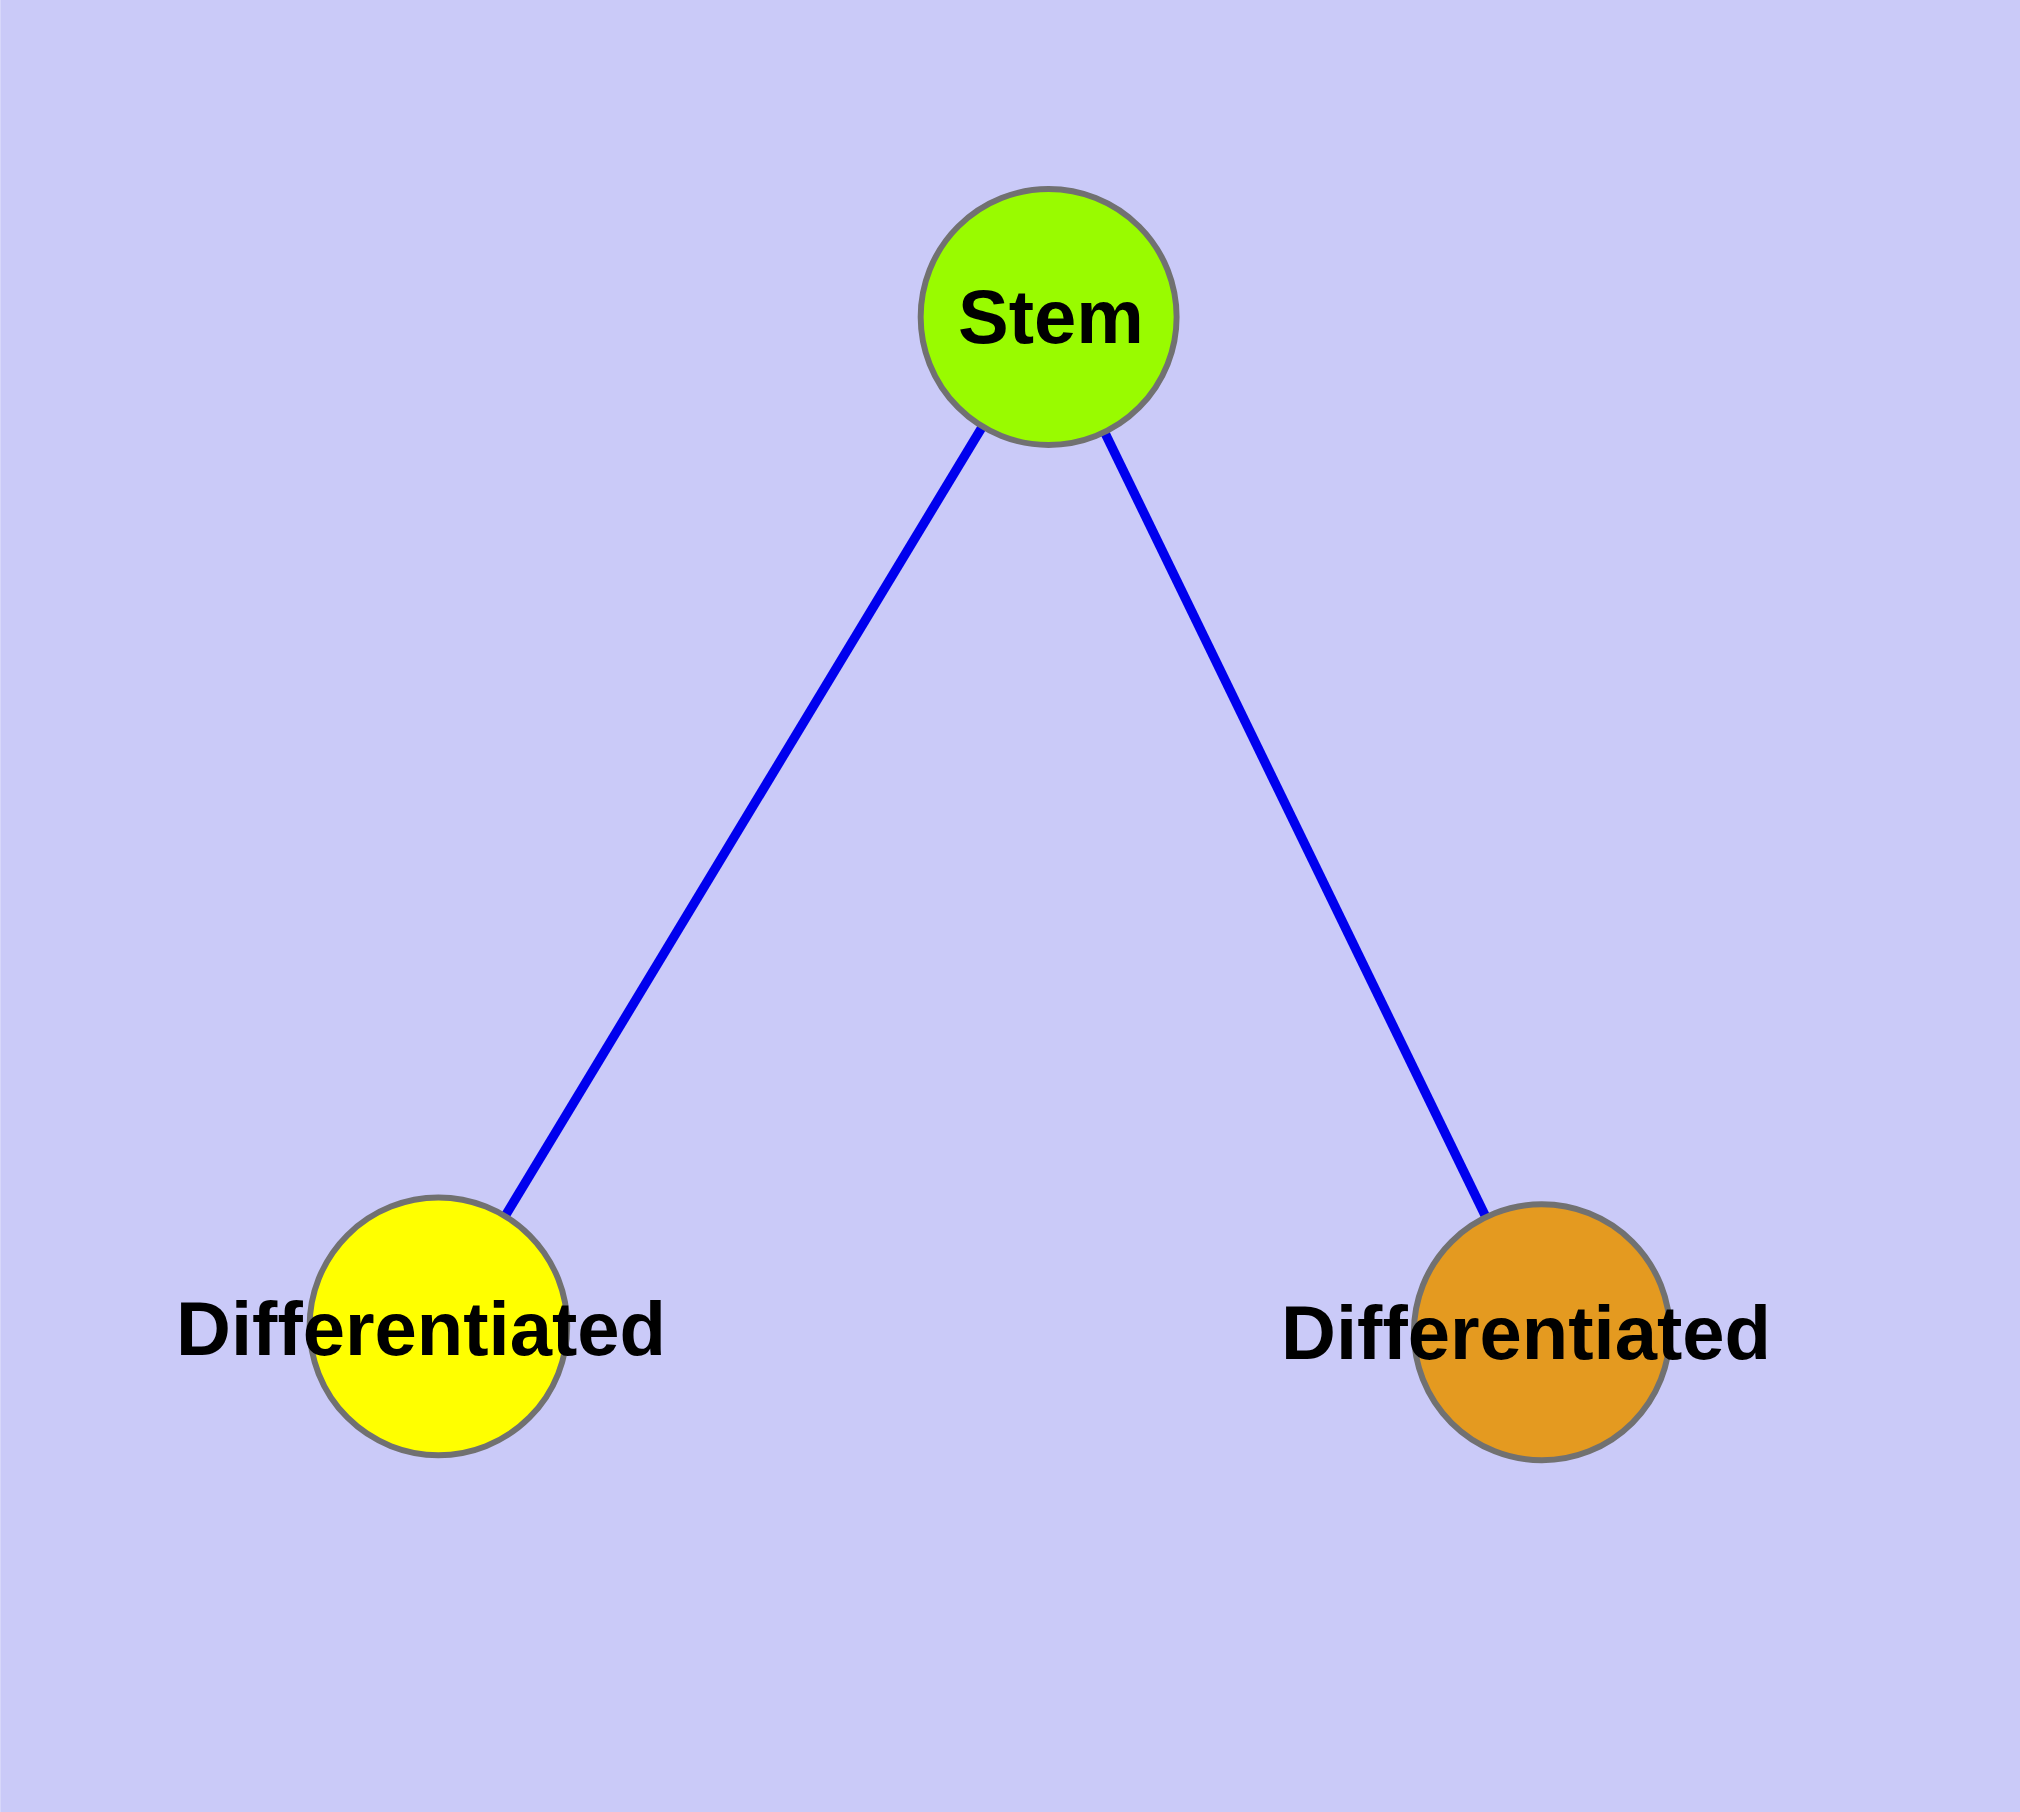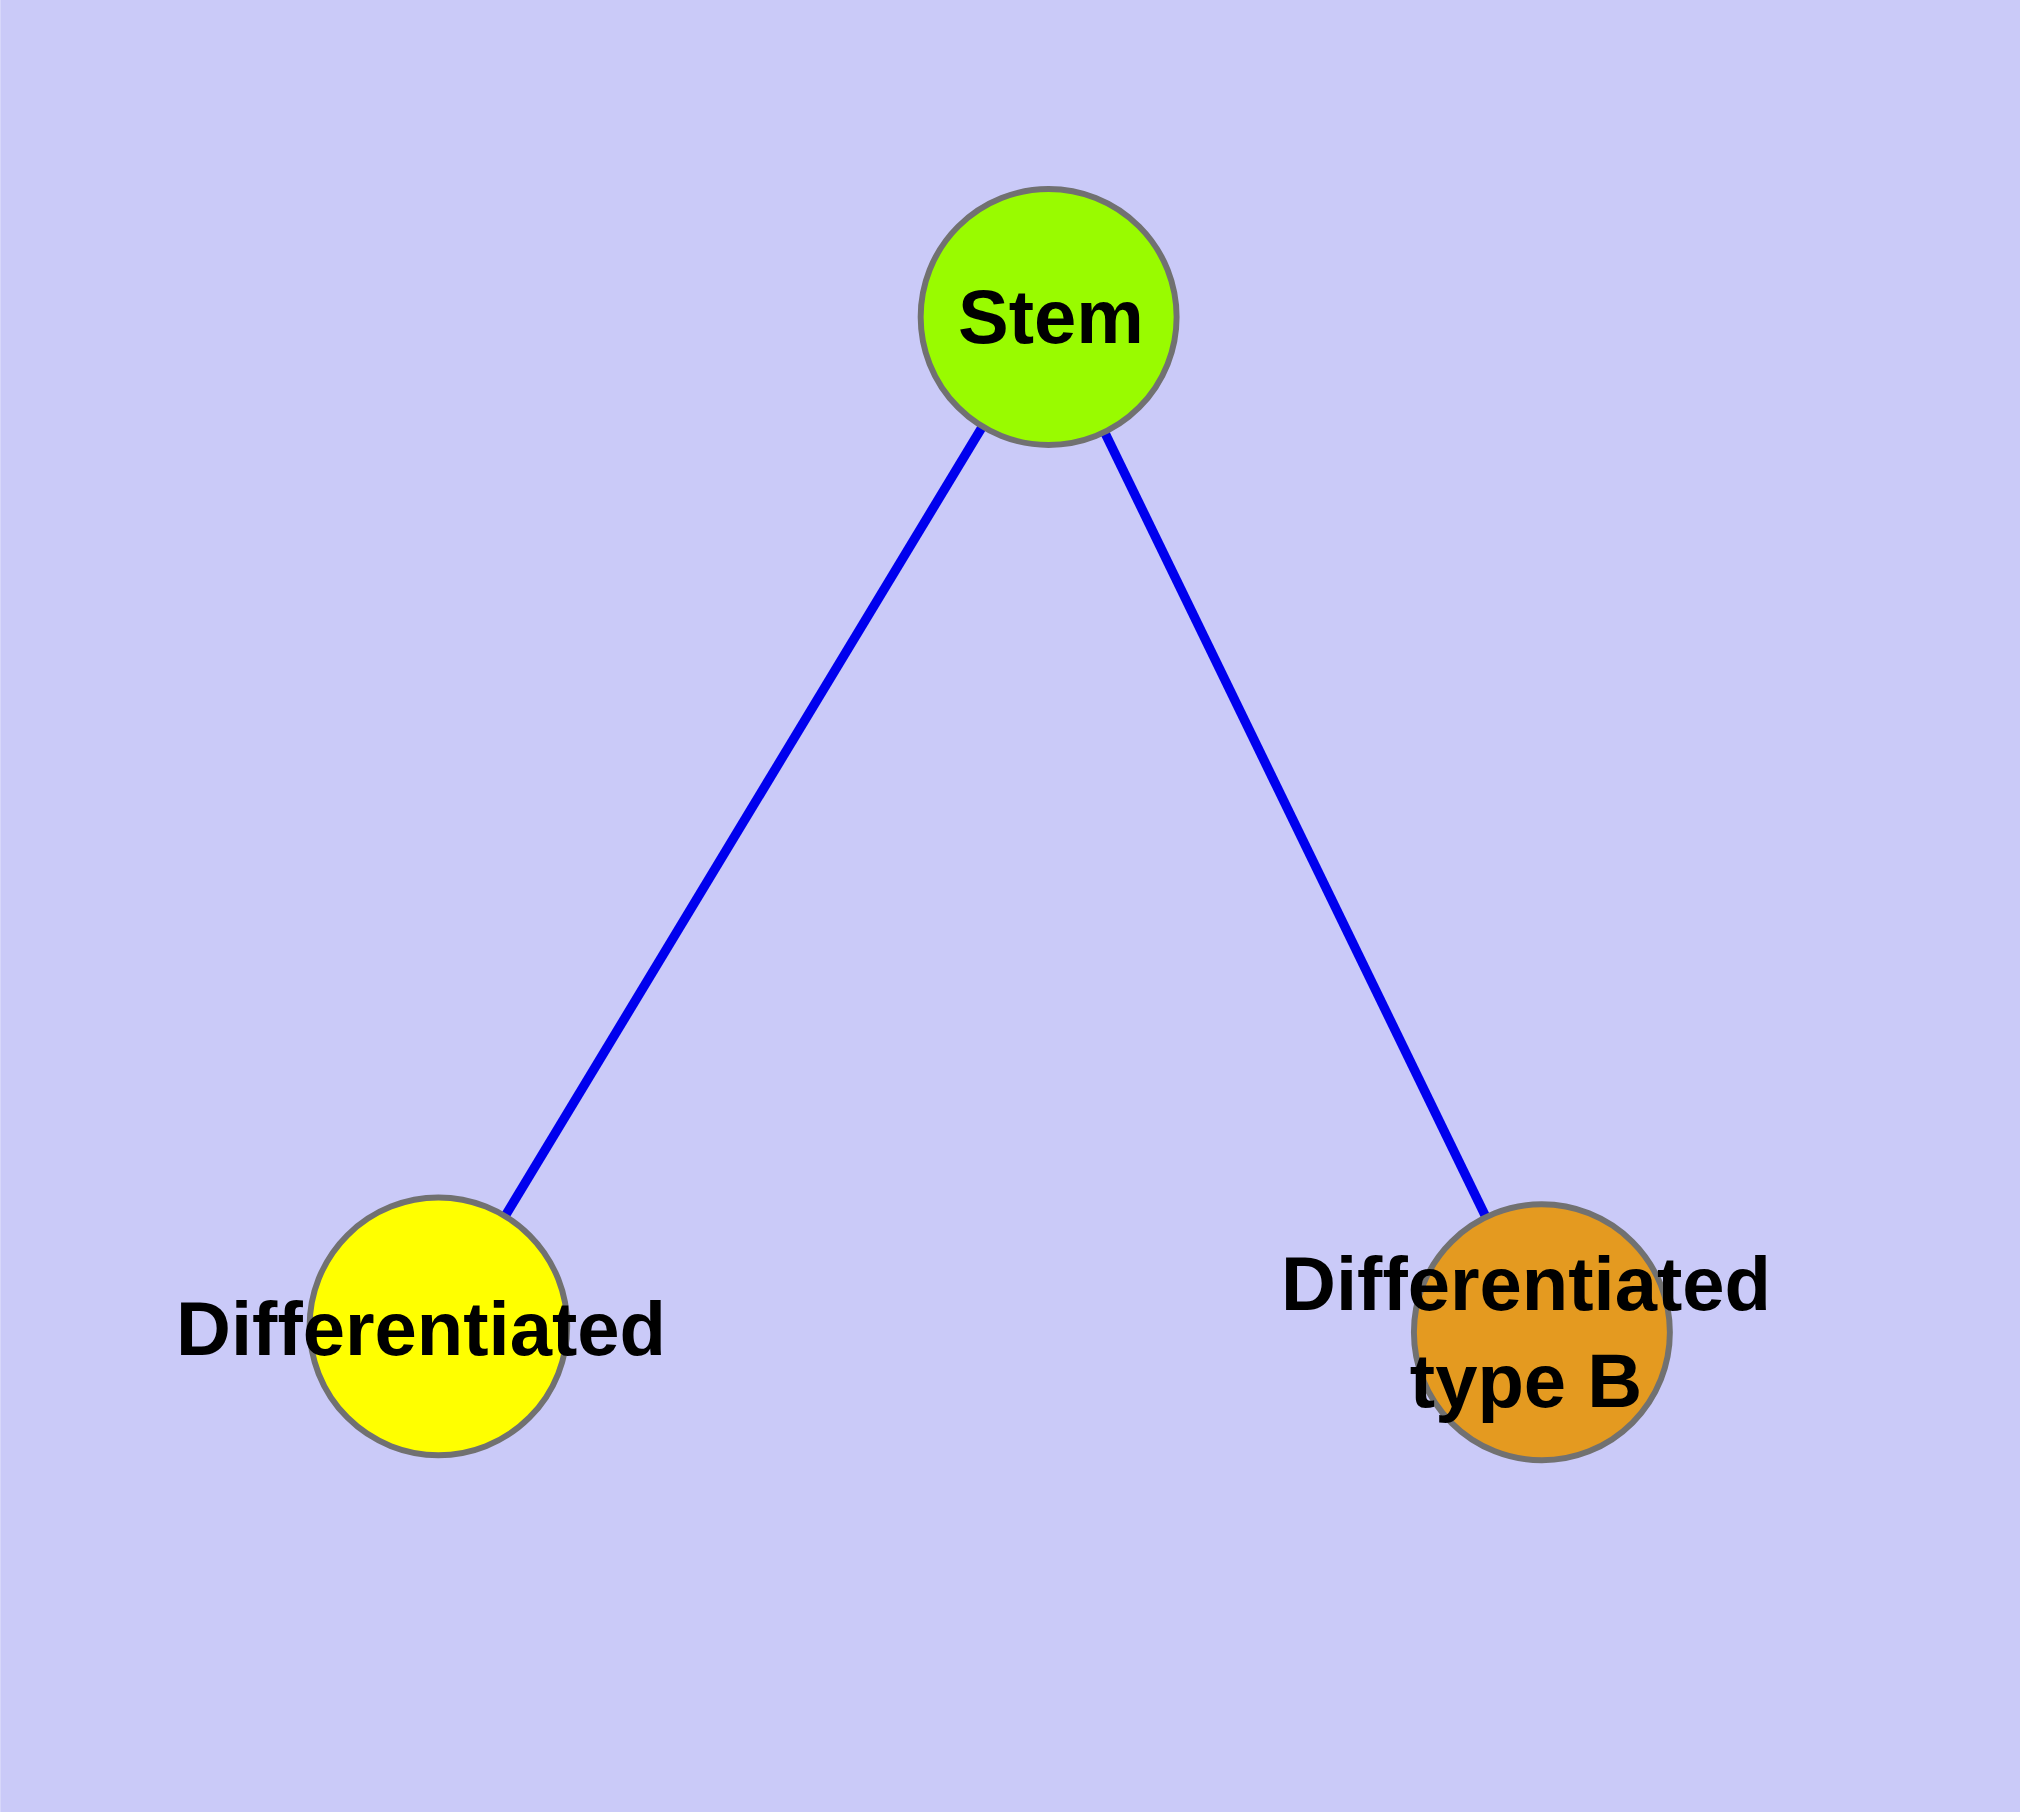--- a/index.html
+++ b/index.html
@@ -58,17 +58,16 @@
   <div class="node-label" id="label-stem">
     <span>Stem</span>
   </div>
 
   <div class="node-label" id="label-type-a">
     <div>Differentiated</div>
   </div>
 
   <div class="node-label" id="label-type-b">
     <div>Differentiated</div>
-    <div>type B</div>
   </div>
 
 </div>
 
 
 </body></html>

